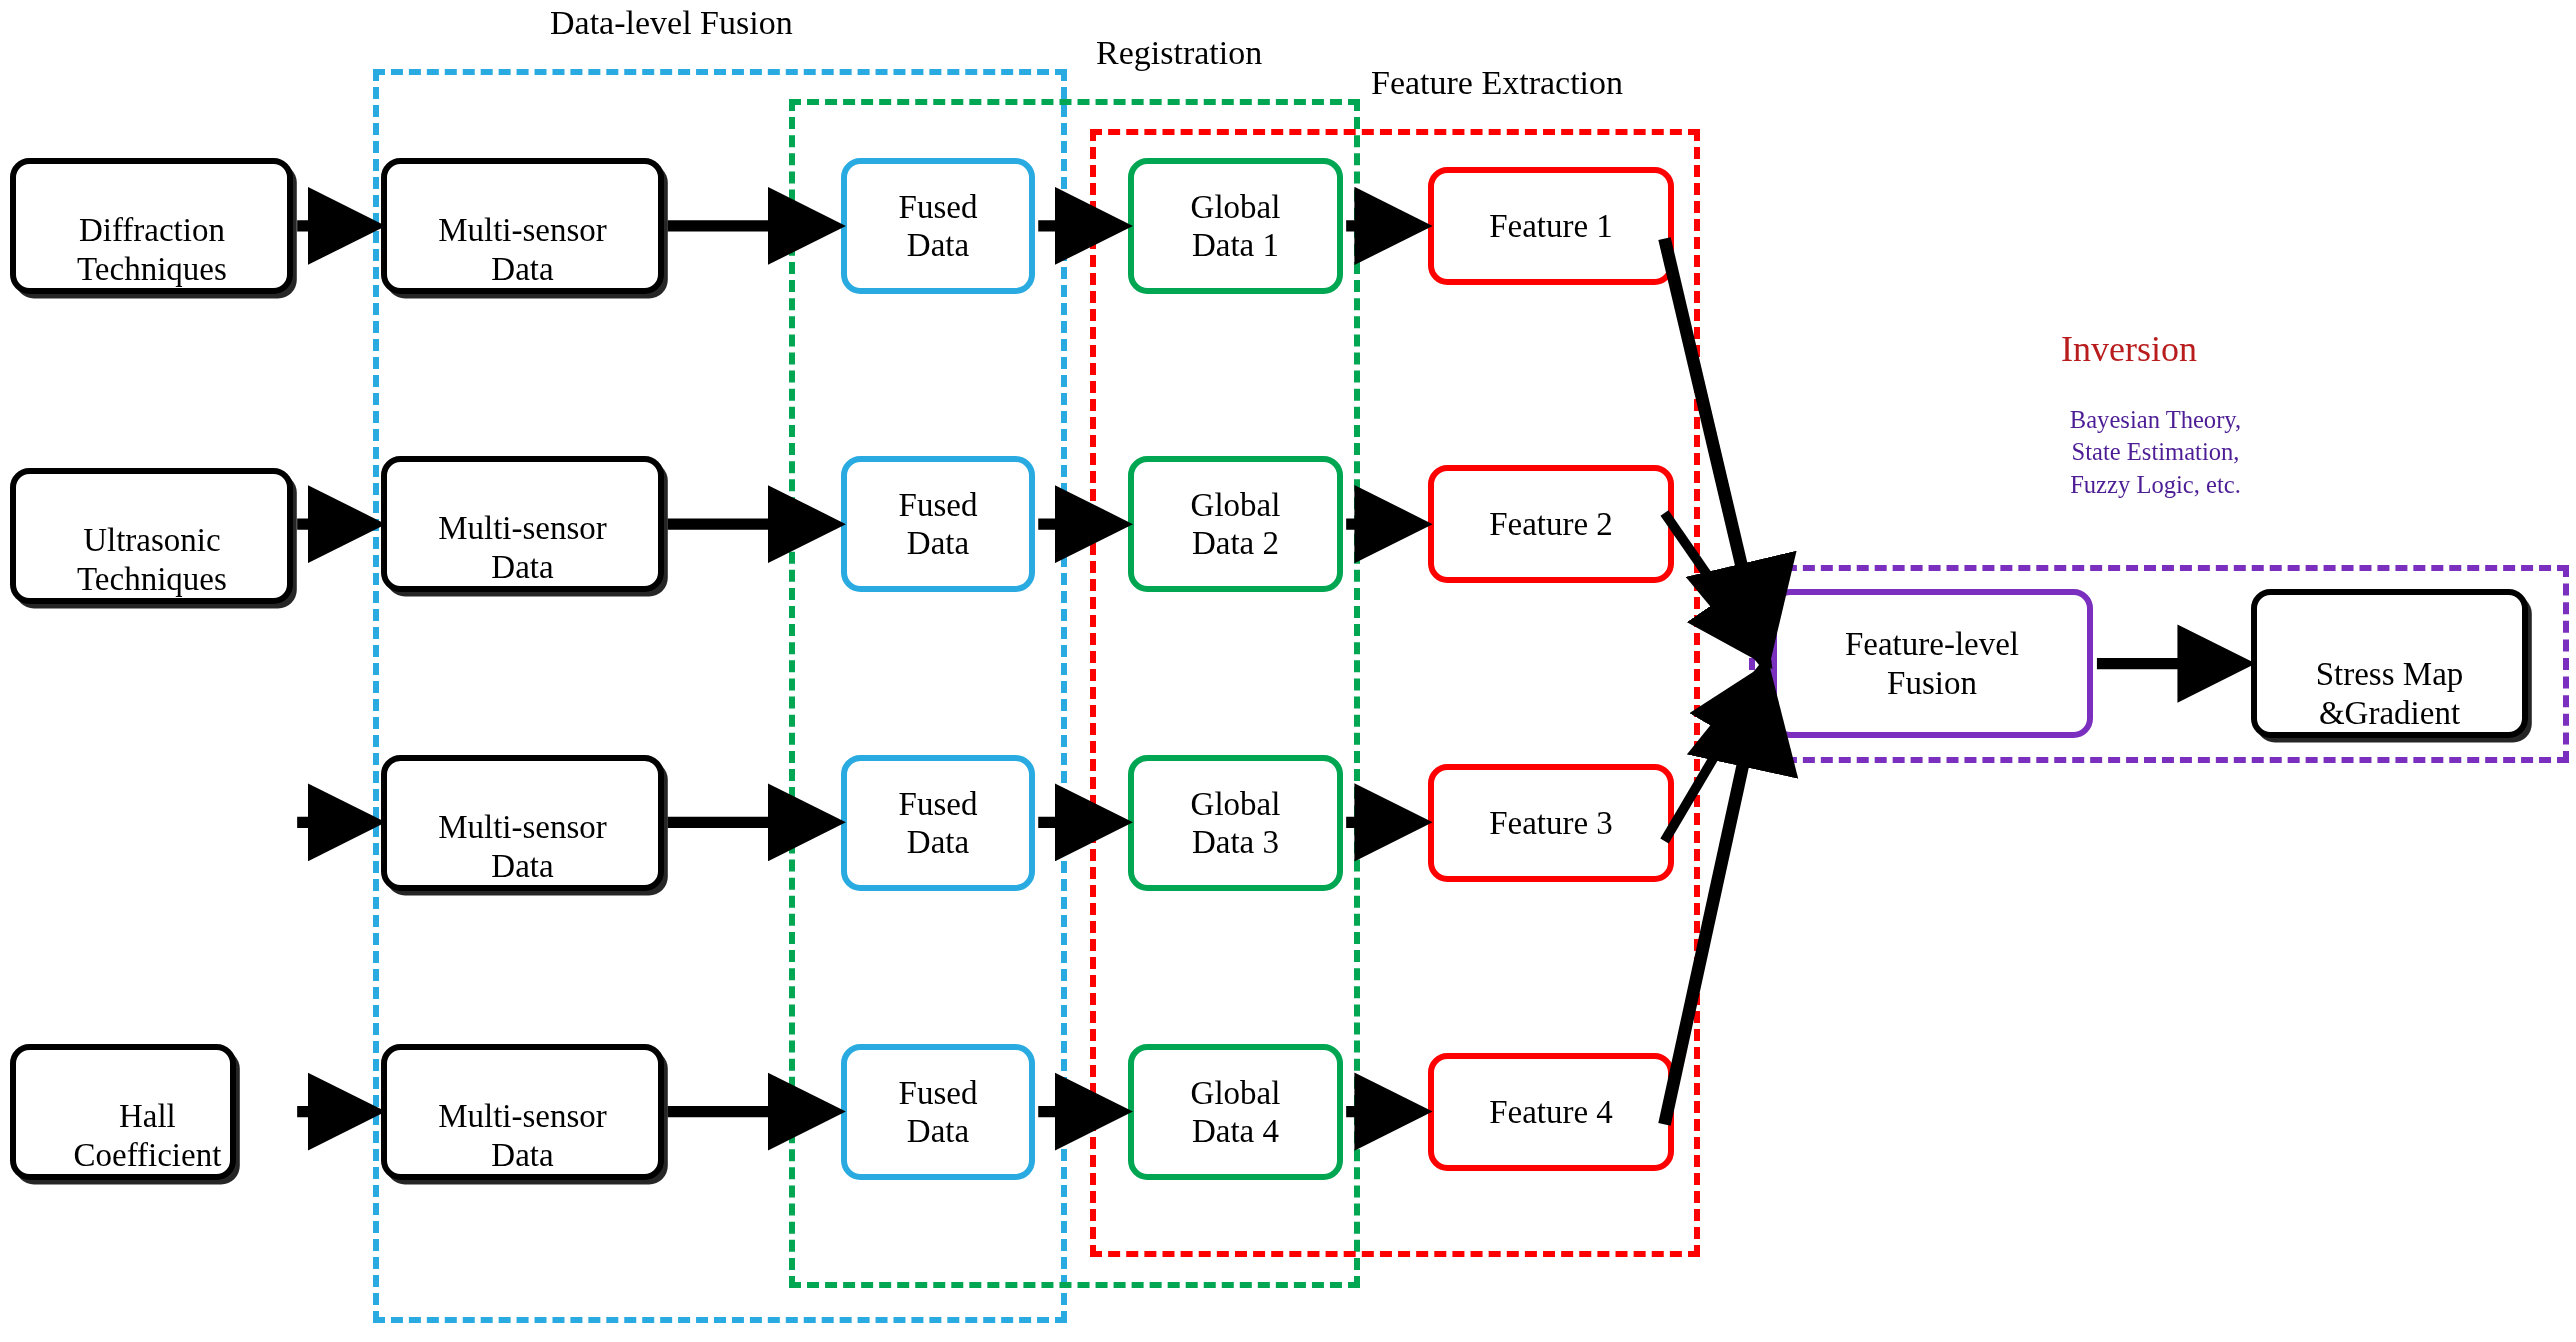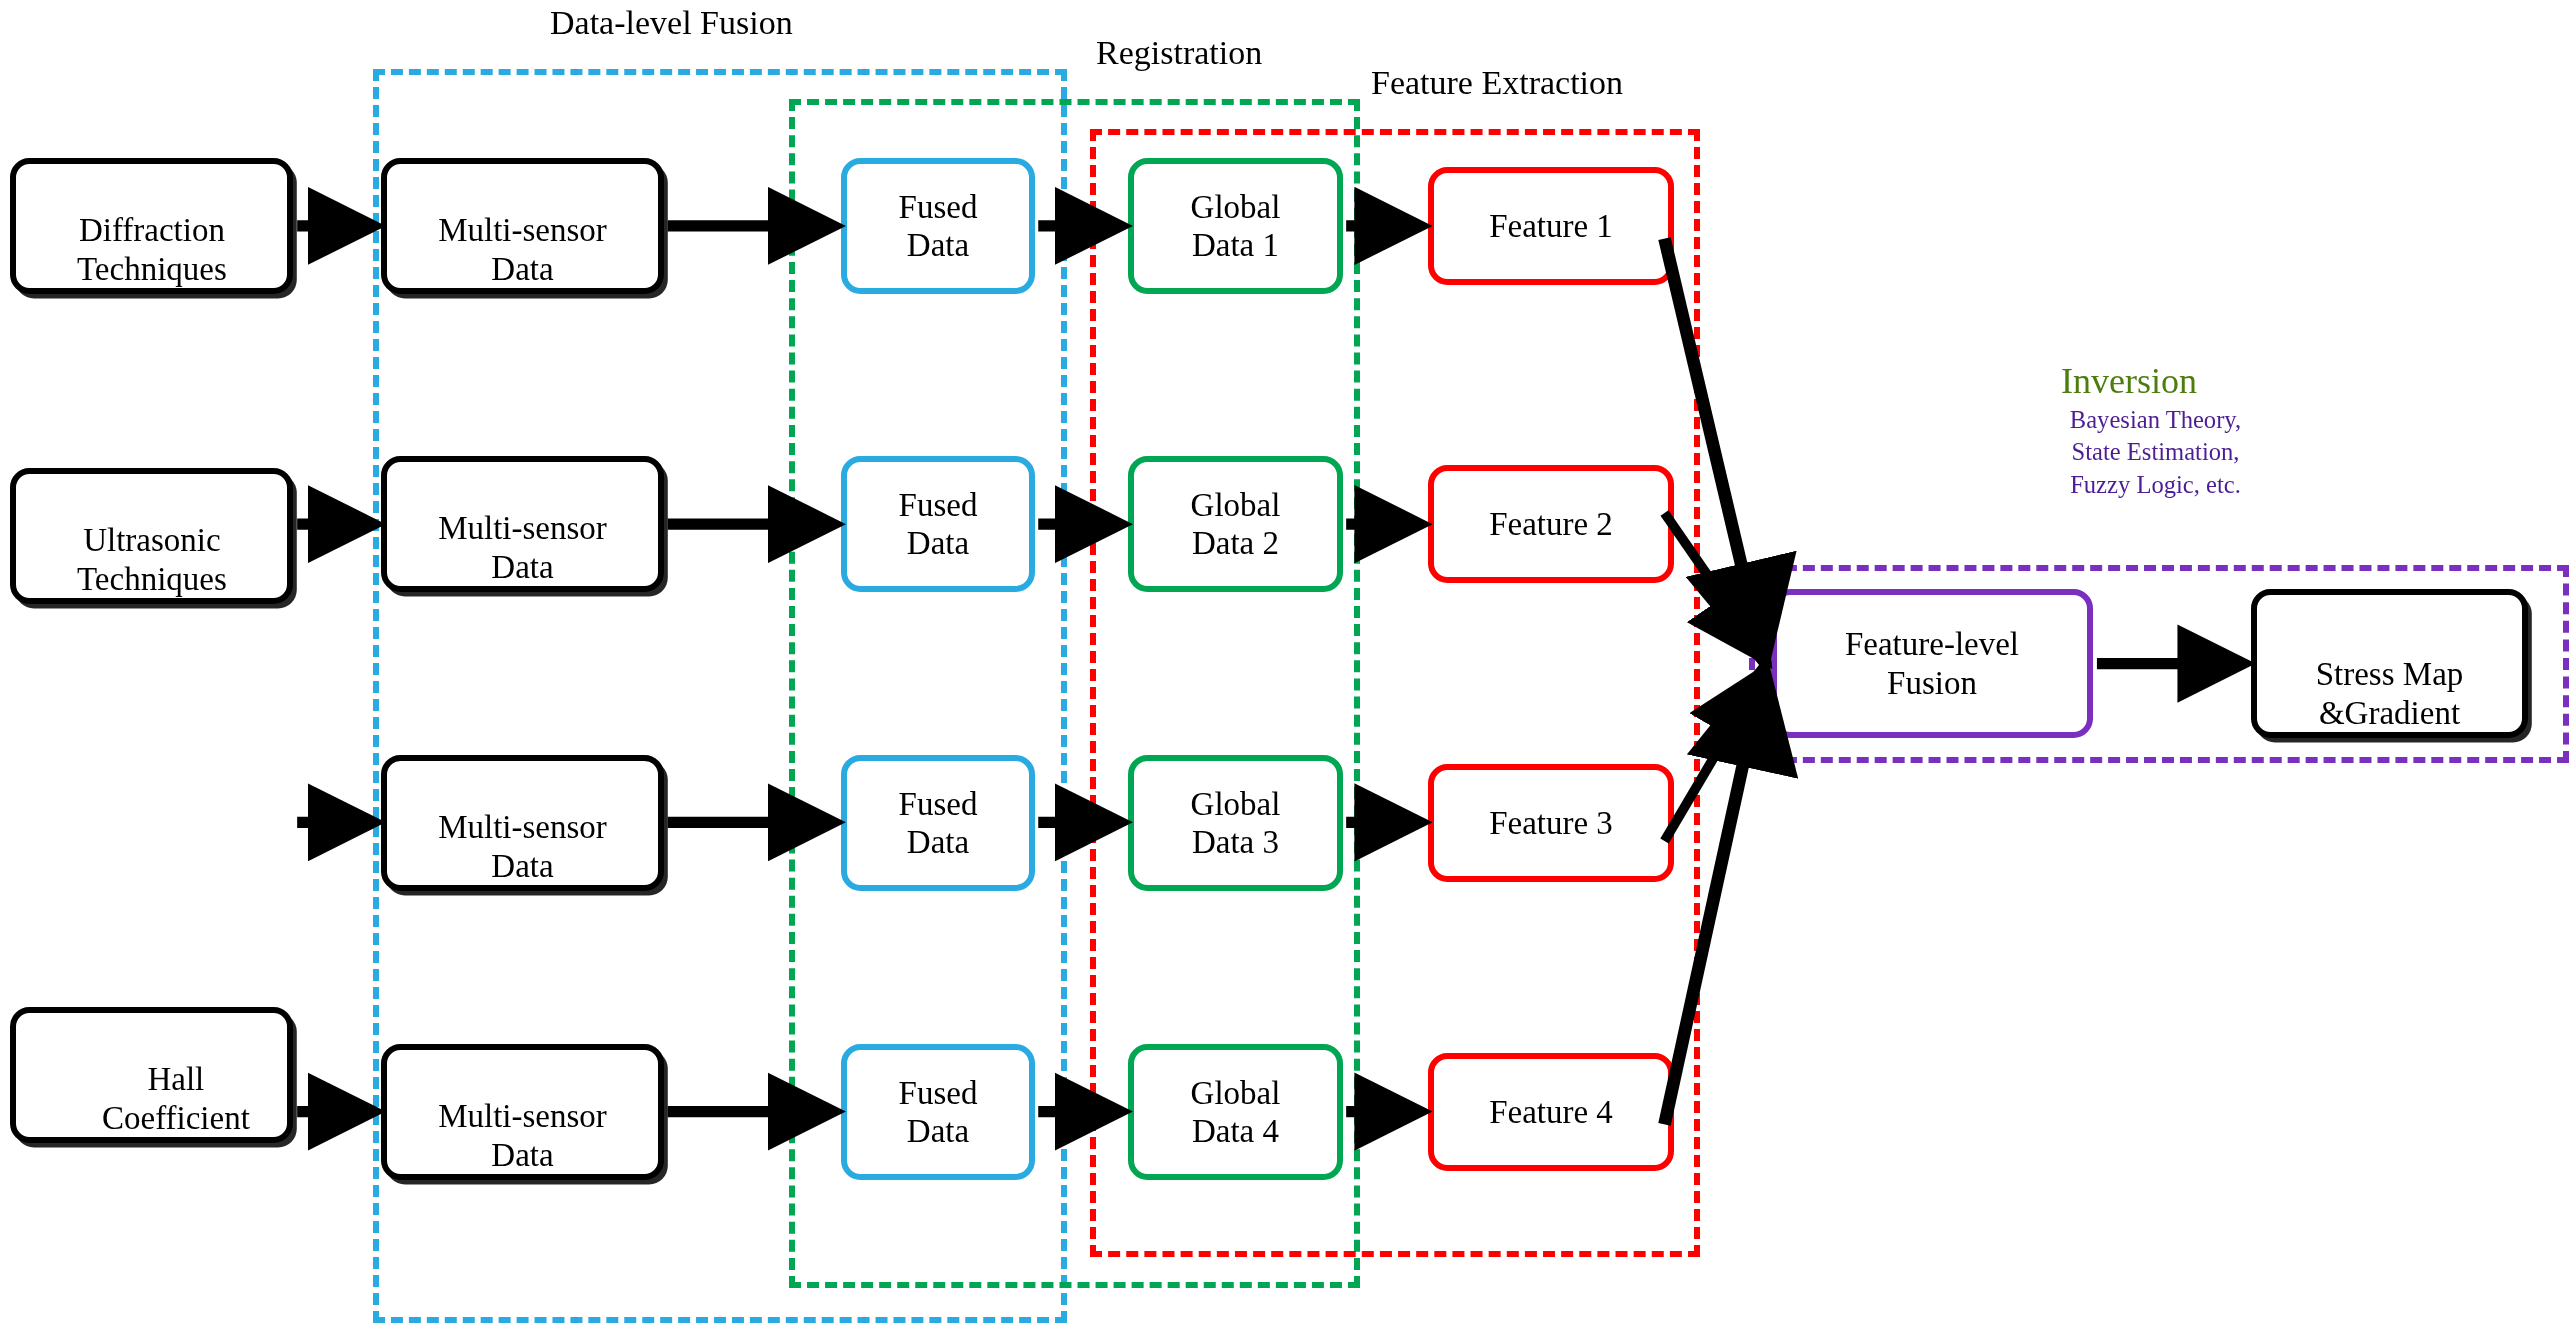--- a/index.html
+++ b/index.html
@@ -48,21 +48,21 @@
   .node.red    {border:6.7px solid #FF0000;}
   .node.purple {border:6.7px solid #7B2FBE;}
   .node .ln{display:block;}
 
   
   #edges{position:absolute;left:0;top:0;width:2576px;height:1342px;pointer-events:none;}
 
   
   .inv-title{
     position:absolute;
-    font-size:36px;color:#4d7c0f;white-space:nowrap;line-height:1;margin-top:32px;
+    font-size:36px;color:#b91c1c;white-space:nowrap;line-height:1;
   }
   .inv-sub{
     position:absolute;
     font-size:24.6px;color:#4c1d95;line-height:1.32;text-align:center;
     white-space:pre-line;
   }
 </style>
 </head>
 <body>
 
@@ -131,21 +131,21 @@
     <span class="ln">Data</span>
   </div>
   <div class="node green" style="left:1128px; top:755px; width:215px; height:136px;">
     <span class="ln">Global</span>
     <span class="ln">Data 3</span>
   </div>
   <div class="node red" style="left:1428px; top:764px; width:246px; height:118px;">
     <span class="ln">Feature 3</span>
   </div>
 
-  <div class="node black" style="left:10.4px; top:1007px; width:283px; height:136px;padding-left:48px;">
+  <div class="node black" style="left:10.4px; top:1044px; width:226px; height:136px;padding-left:48px;">
     <span class="ln">Hall</span>
     <span class="ln">Coefficient</span>
   </div>
   <div class="node black" style="left:381px; top:1044px; width:283px; height:136px;">
     <span class="ln">Multi-sensor</span>
     <span class="ln">Data</span>
   </div>
   <div class="node cyan" style="left:841px; top:1044px; width:194px; height:136px;">
     <span class="ln">Fused</span>
     <span class="ln">Data</span>

